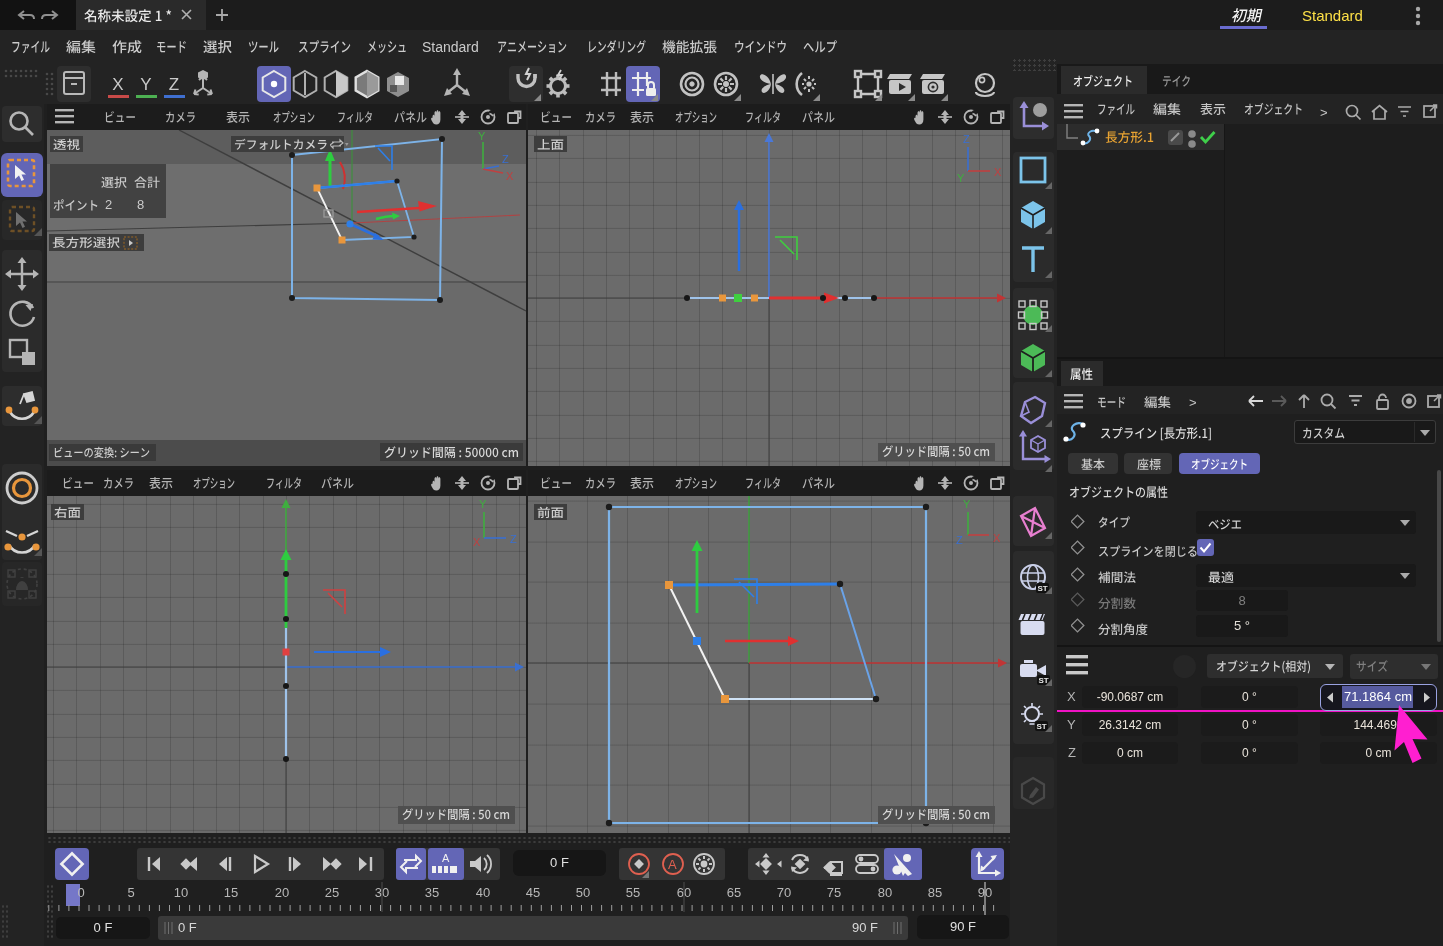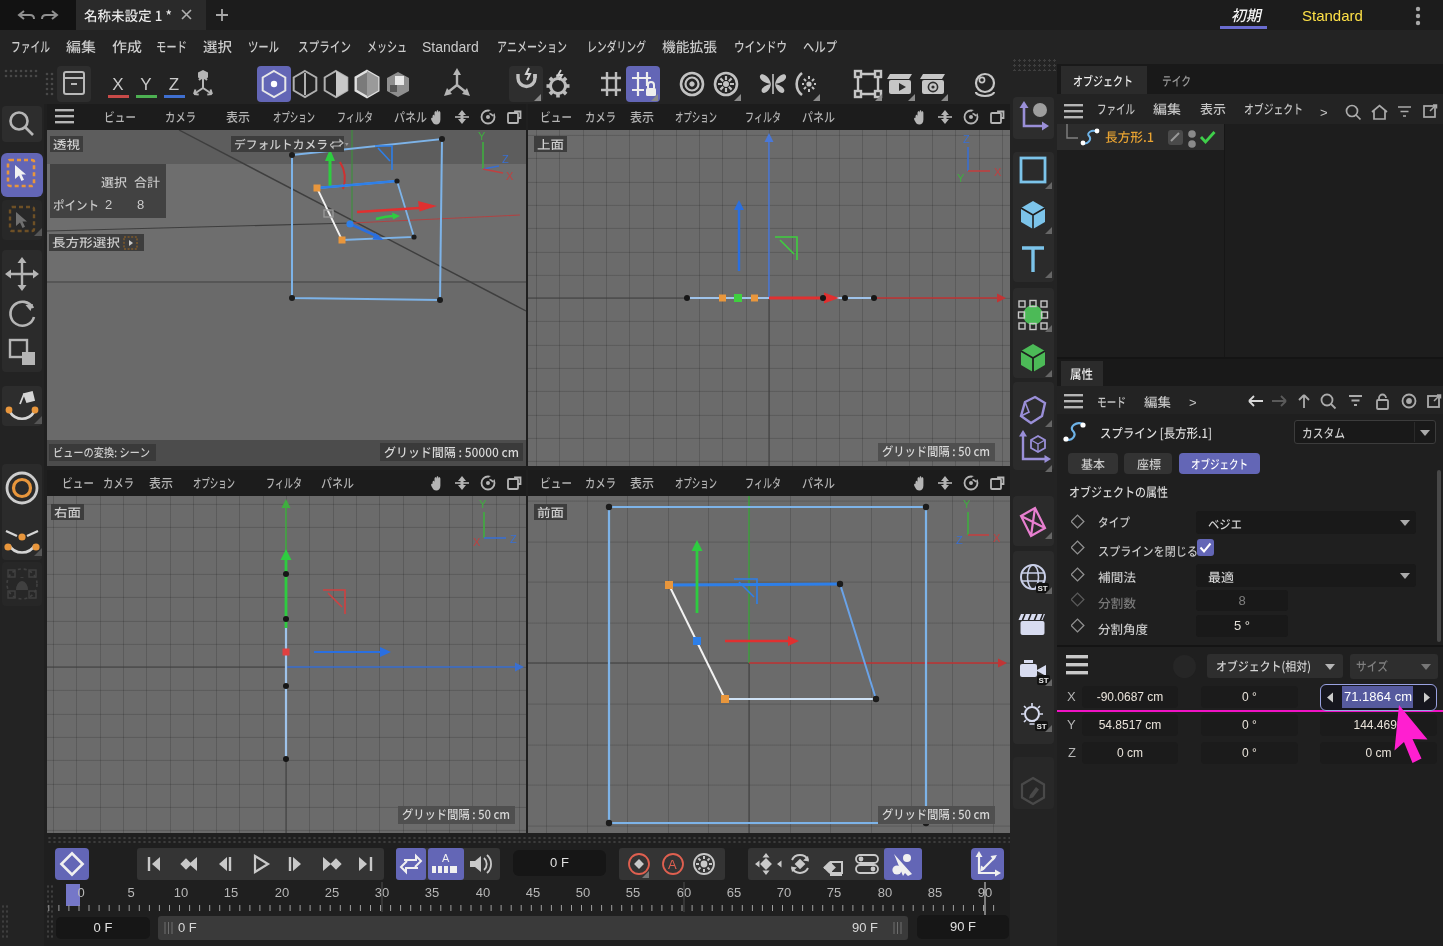--- a/index.html
+++ b/index.html
@@ -802,21 +802,21 @@
 <div class="ab" style="left:1068px;top:745px;color:#b5b5b5;font-size:13px">Z</div>
 <div class="fld" style="left:1082px;top:686px;width:96px">-90.0687 cm</div>
 <div class="fld" style="left:1201px;top:686px;width:97px">0 °</div>
 <div class="ab" style="left:1320px;top:684px;width:117px;height:27px;background:#16161e;border:1.6px solid #9aa2e2;border-radius:6px;z-index:56"></div>
 <div class="ab" style="left:1342px;top:686px;width:71px;height:22px;background:#565a9e;z-index:57"></div>
 <div class="ab" style="left:1336px;top:686px;width:84px;height:16px;color:#fff;font-size:13px;text-align:center;line-height:22px;z-index:58">71.1864 cm</div>
 <svg class="ab" style="left:1320px;top:684px;z-index:58" width="117" height="27">
     <path d="M13 8.5 l-6 5 6 5 Z" fill="#ccc"></path>
     <path d="M104 8.5 l6 5 -6 5 Z" fill="#ccc"></path>
   </svg>
-<div class="fld" style="left:1082px;top:714px;width:96px">54.8517 cm</div>
+<div class="fld" style="left:1082px;top:714px;width:96px">26.3142 cm</div>
 <div class="fld" style="left:1201px;top:714px;width:97px">0 °</div>
 <div class="fld" style="left:1320px;top:714px;width:117px">144.4692</div>
 <div class="fld" style="left:1082px;top:742px;width:96px">0 cm</div>
 <div class="fld" style="left:1201px;top:742px;width:97px">0 °</div>
 <div class="fld" style="left:1320px;top:742px;width:117px">0 cm</div>
 <div class="ab" style="left:1057px;top:710px;width:386px;height:2px;background:#f012c4;z-index:55"></div>
 <svg class="ab" style="left:1385px;top:695px;z-index:60" width="58" height="75">
  <path d="M14 10 L9.5 55.5 L19 47 L27.5 68 L36.5 63.5 L27.5 44 L42.5 44.5 Z" fill="#ff1fd0"></path>
 </svg>
 

